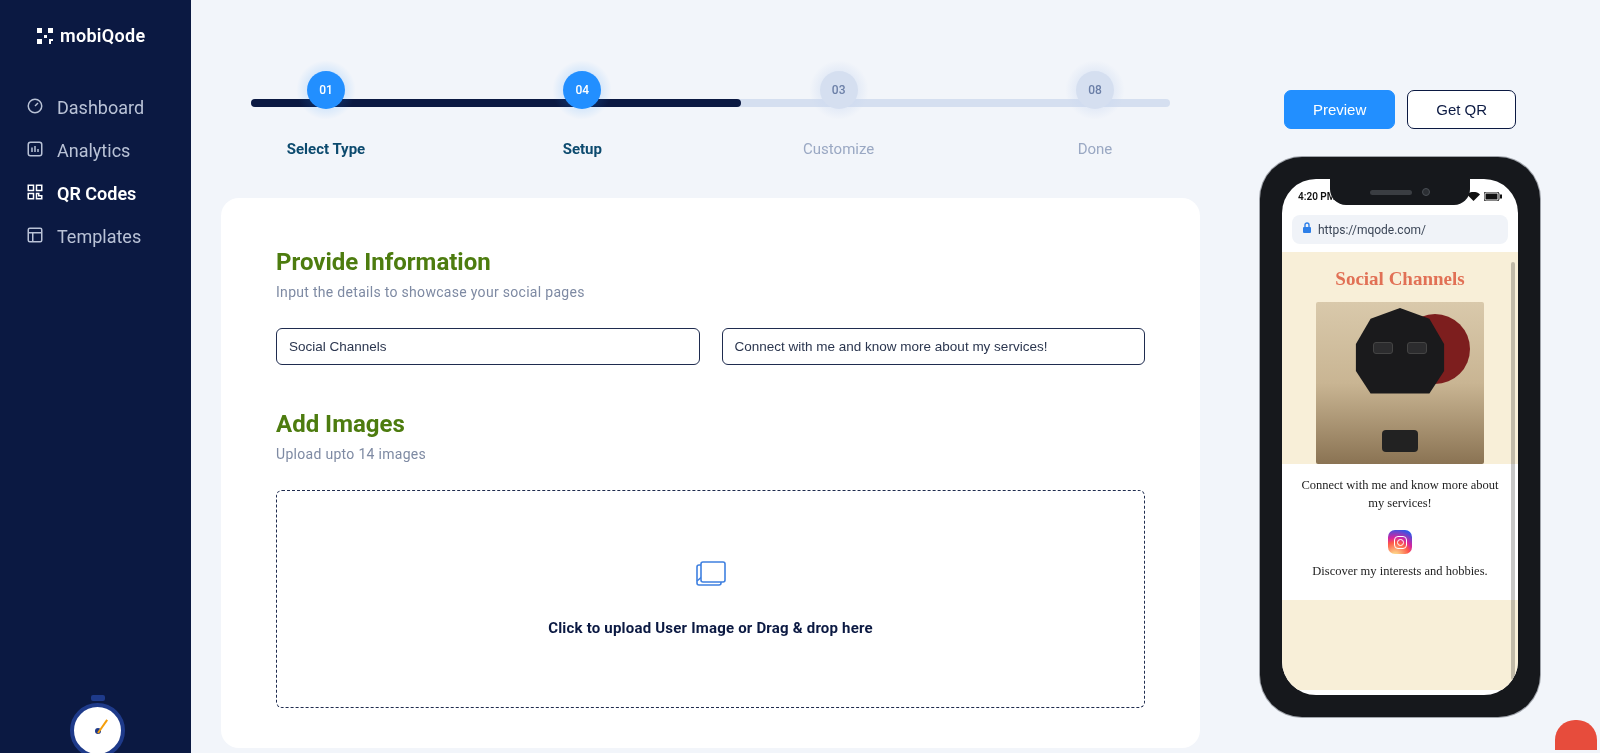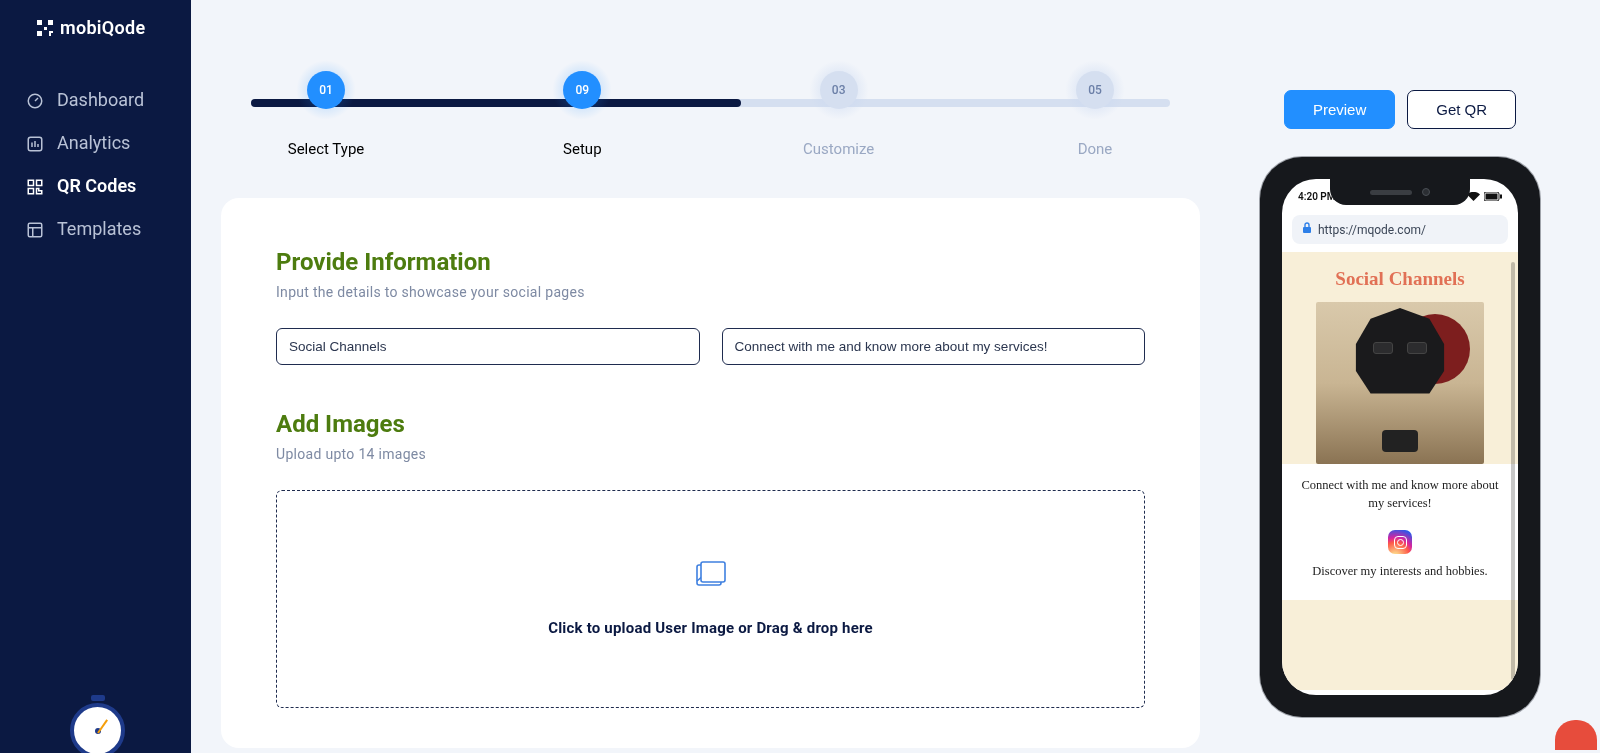--- a/index.html
+++ b/index.html
@@ -1,24 +1,24 @@
 <!DOCTYPE html>
 <html><head>
 <meta charset="utf-8">
 <style>
 * { margin: 0; padding: 0; box-sizing: border-box; }
 body { font-family: -apple-system, BlinkMacSystemFont, "Segoe UI", Roboto, Helvetica, Arial, sans-serif; background: #f2f5fa; width: 1600px; height: 753px; overflow: hidden; position: relative; }
 
 
-.sidebar { position: absolute; left: 0; top: 0; width: 191px; height: 753px; background: #0b1942; color: #fff; padding-top: 17px; }
+.sidebar { position: absolute; left: 0; top: 0; width: 191px; height: 753px; background: #0b1942; color: #fff; padding-top: 25px; }
 .logo { display: flex; align-items: center; gap: 6px; padding: 0 30px 40px 36px; }
 .logo-icon { width: 18px; height: 18px; position: relative; }
 .logo-text { font-size: 18px; font-weight: 600; letter-spacing: 0.3px; }
 .nav { display: flex; flex-direction: column; }
-.nav-item { display: flex; align-items: flex-end; gap: 13px; padding: 11px 0 11px 26px; font-size: 18px; color: #b9c2d6; cursor: pointer; }
+.nav-item { display: flex; align-items: flex-start; gap: 13px; padding: 11px 0 11px 26px; font-size: 18px; color: #b9c2d6; cursor: pointer; }
 .nav-item.active { color: #fff; font-weight: 600; }
 .nav-icon { width: 18px; height: 18px; display: inline-flex; align-items: center; justify-content: center; }
 
 .stopwatch { position: absolute; bottom: -5px; left: 70px; width: 55px; height: 55px; border-radius: 50%; background: #fff; border: 4px solid #1e3a8a; display: flex; align-items: center; justify-content: center; }
 .stopwatch::before { content: ""; position: absolute; top: -12px; left: 50%; transform: translateX(-50%); width: 14px; height: 6px; background: #1e3a8a; border-radius: 2px; }
 .hand { position: absolute; width: 2px; height: 16px; background: #f59e0b; top: 10px; left: 50%; transform-origin: bottom center; transform: translateX(-50%) rotate(35deg); }
 .dot { width: 6px; height: 6px; border-radius: 50%; background: #1e3a8a; }
 
 
 .main { position: absolute; left: 191px; top: 0; right: 0; bottom: 0; padding: 30px 30px 0 30px; display: flex; gap: 30px; }
@@ -30,21 +30,21 @@
 .stepper-wrap { position: relative; padding: 30px 0 40px 0; }
 .step-line { position: absolute; top: 69px; left: 30px; right: 30px; height: 8px; background: #d5dff0; border-radius: 4px; }
 .step-line-fill { position: absolute; top: 69px; left: 30px; height: 8px; background: #0b1942; border-radius: 4px; width: 490px; }
 .steps { position: relative; display: flex; justify-content: space-between; padding: 0 30px; }
 .step { display: flex; flex-direction: column; align-items: center; width: 150px; }
 .step-halo { width: 60px; height: 60px; border-radius: 50%; background: radial-gradient(circle, rgba(200,215,240,0.9) 0%, rgba(200,215,240,0) 70%); display: flex; align-items: center; justify-content: center; }
 .step-halo.active { background: radial-gradient(circle, rgba(34,143,255,0.35) 0%, rgba(34,143,255,0) 70%); }
 .step-circle { width: 38px; height: 38px; border-radius: 50%; background: #d5dff0; color: #6b7fa7; display: flex; align-items: center; justify-content: center; font-size: 12px; font-weight: 500; }
 .step-circle.active { background: #228fff; color: #fff; }
 .step-label { margin-top: 20px; font-size: 15px; color: #9aa8c3; }
-.step-label.active { color: #000000; font-weight: 400; }
+.step-label.active { color: #0c4a6e; font-weight: 700; }
 
 
 .card { background: #fff; border-radius: 18px; padding: 50px 55px 40px 55px; }
 .sect-title { font-size: 24px; font-weight: 700; color: #4d7c0f; margin-bottom: 8px; }
 .sect-sub { font-size: 14px; color: #7e8aa3; letter-spacing: 0.3px; margin-bottom: 28px; }
 .row2 { display: flex; gap: 22px; margin-bottom: 45px; }
 .input { flex: 1; padding: 10px 12px; border: 1px solid #1f2c4f; border-radius: 6px; font-size: 13.5px; color: #2b364f; background: #fff; outline: none; }
 
 .dropzone { margin-top: 28px; border: 1.5px dashed #1f2c4f; border-radius: 6px; height: 218px; display: flex; flex-direction: column; align-items: center; justify-content: center; gap: 28px; cursor: pointer; }
 .dz-icon { color: #3f80e0; }
@@ -150,33 +150,33 @@
       <div class="step-line-fill"></div>
       <div class="steps">
         <div class="step">
           <div class="step-halo active">
               <div class="step-circle active">01</div>
             </div>
           <div class="step-label active">Select Type</div>
         </div>
         <div class="step">
           <div class="step-halo active">
-              <div class="step-circle active">09</div>
+              <div class="step-circle active">04</div>
             </div>
           <div class="step-label active">Setup</div>
         </div>
         <div class="step">
           <div class="step-halo">
               <div class="step-circle">03</div>
             </div>
           <div class="step-label">Customize</div>
         </div>
         <div class="step">
           <div class="step-halo">
-              <div class="step-circle">05</div>
+              <div class="step-circle">08</div>
             </div>
           <div class="step-label">Done</div>
         </div>
       </div>
     </div>
 
     <div class="card">
       <h2 class="sect-title">Provide Information</h2>
       <p class="sect-sub">Input the details to showcase your social pages</p>
       <div class="row2">

